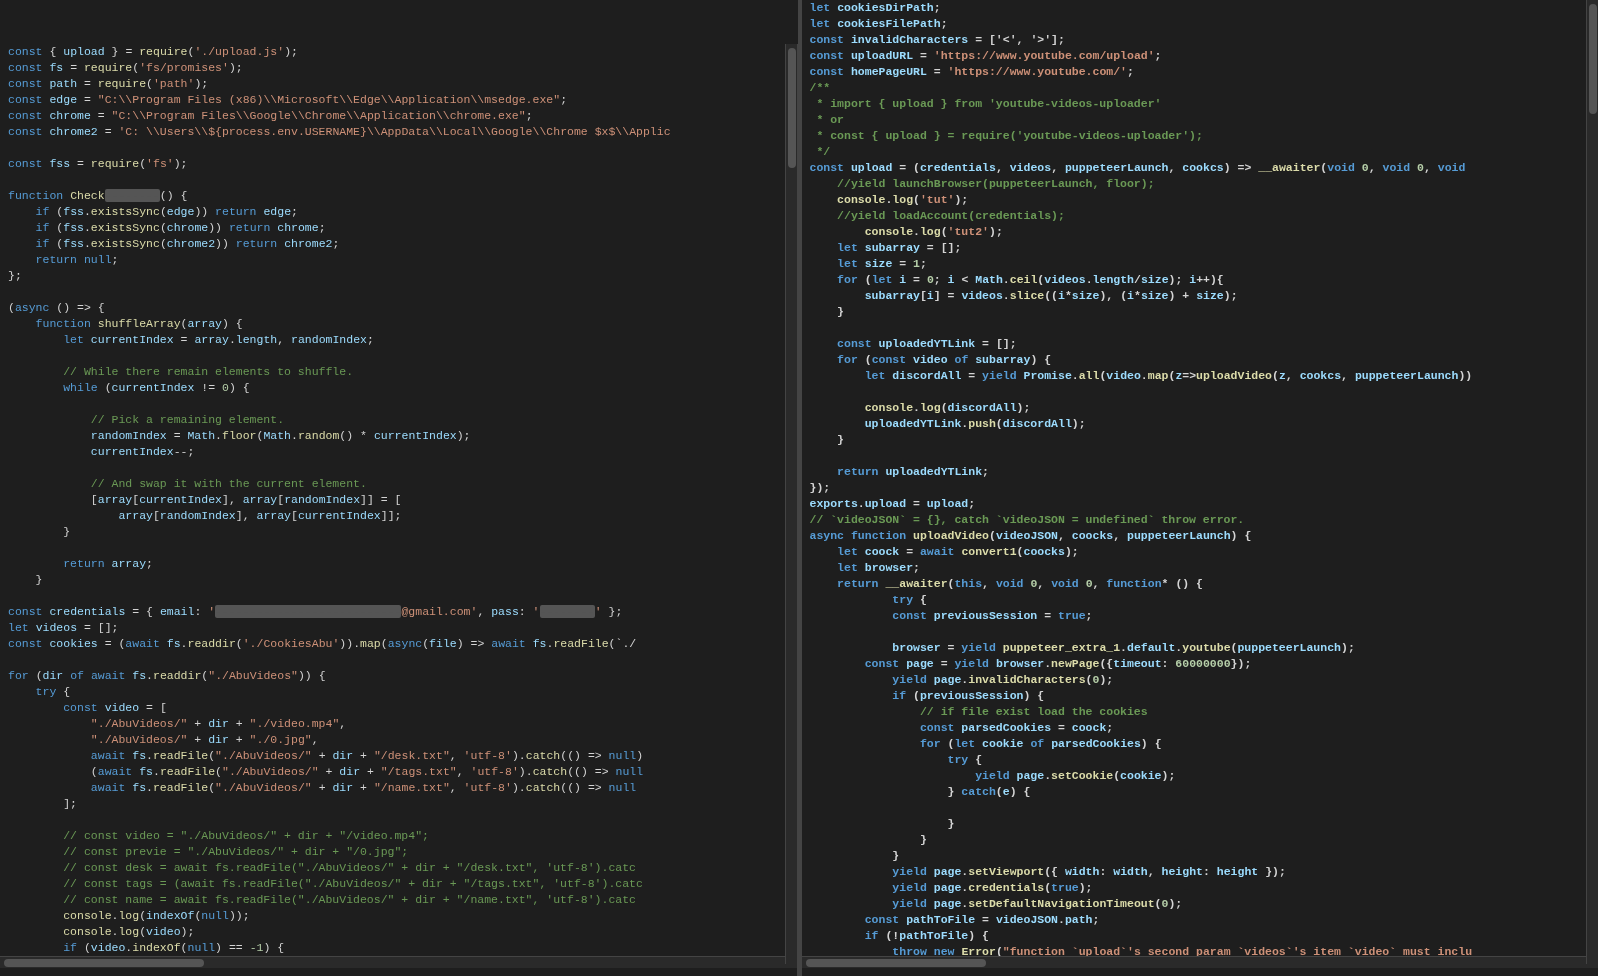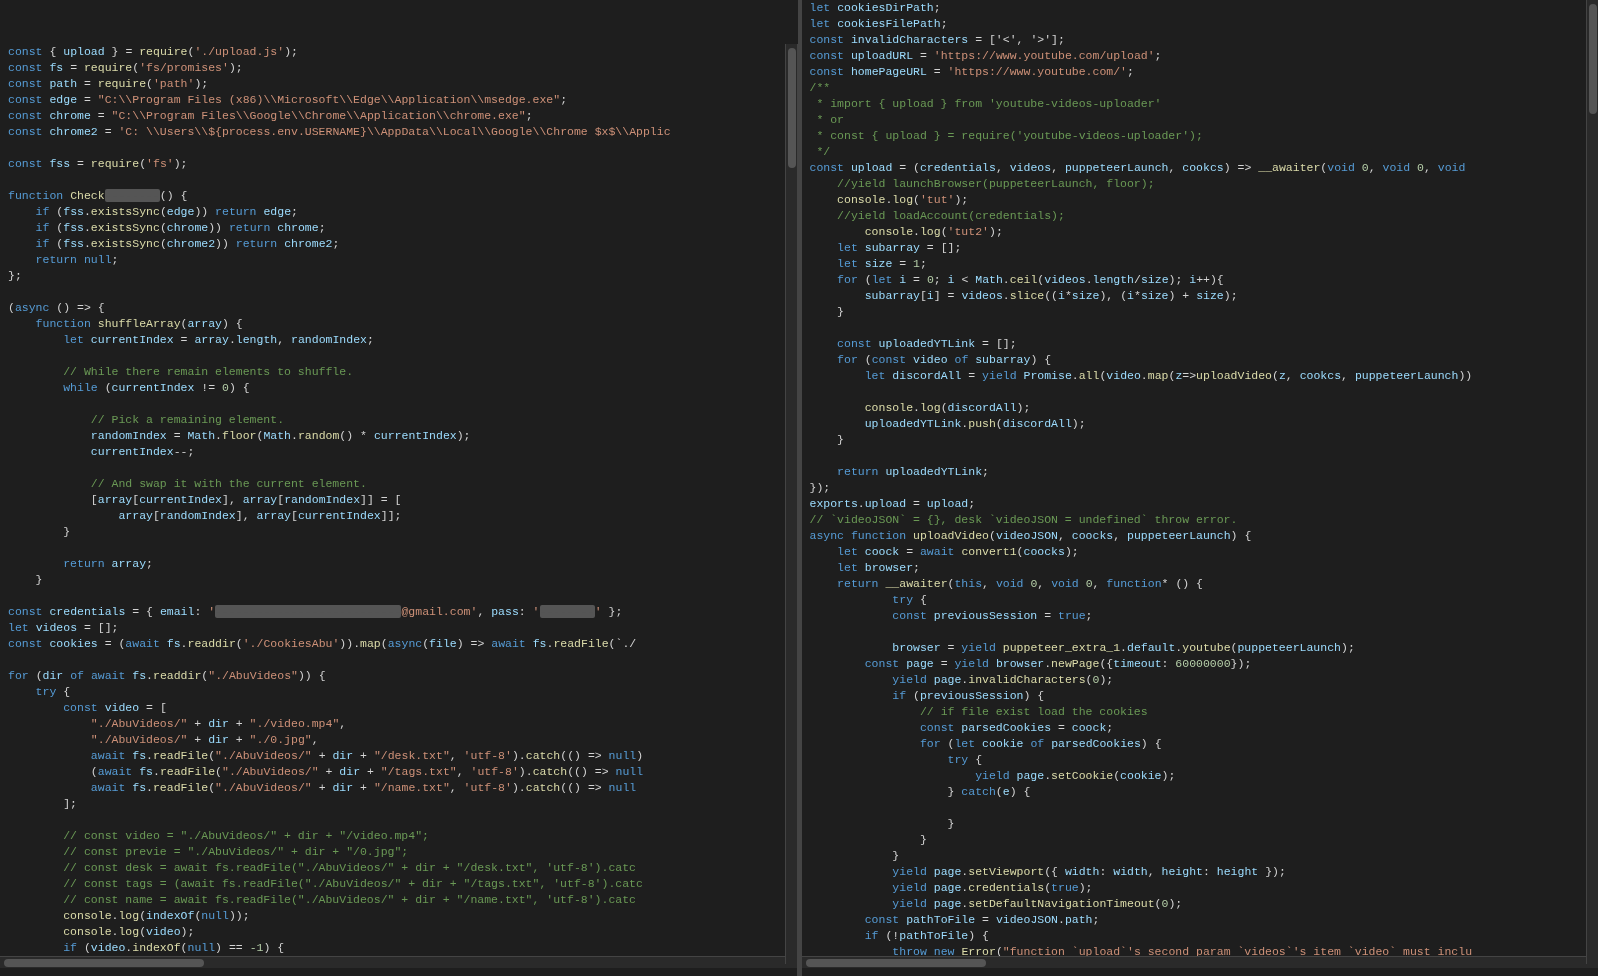--- a/index.html
+++ b/index.html
@@ -28,20 +28,21 @@
     .code-pane {
       flex: 1;
       display: flex;
       flex-direction: column;
       overflow: hidden;
       border-right: 1px solid #444;
     }
 
     .code-pane:last-child {
       border-right: none;
+      font-weight: bold;
     }
 
     .code-scroll {
       width: 100%;
       height: calc(100% - 20px);
       overflow: hidden;
     }
 
     pre {
       font-family: 'Courier New', Courier, monospace;
@@ -228,21 +229,21 @@
     <span class="kw">for</span> <span class="punct">(</span><span class="kw">const</span> <span class="var">video</span> <span class="kw">of</span> <span class="var">subarray</span><span class="punct">)</span> <span class="punct">{</span>
         <span class="kw">let</span> <span class="var">discordAll</span> <span class="punct">=</span> <span class="kw">yield</span> <span class="var">Promise</span><span class="punct">.</span><span class="fn">all</span><span class="punct">(</span><span class="var">video</span><span class="punct">.</span><span class="fn">map</span><span class="punct">(</span><span class="var">z</span><span class="punct">=&gt;</span><span class="fn">uploadVideo</span><span class="punct">(</span><span class="var">z</span><span class="punct">,</span> <span class="var">cookcs</span><span class="punct">,</span> <span class="var">puppeteerLaunch</span><span class="punct">))</span>
 
         <span class="fn">console</span><span class="punct">.</span><span class="fn">log</span><span class="punct">(</span><span class="var">discordAll</span><span class="punct">);</span>
         <span class="var">uploadedYTLink</span><span class="punct">.</span><span class="fn">push</span><span class="punct">(</span><span class="var">discordAll</span><span class="punct">);</span>
     <span class="punct">}</span>
 
     <span class="kw">return</span> <span class="var">uploadedYTLink</span><span class="punct">;</span>
 <span class="punct">});</span>
 <span class="var">exports</span><span class="punct">.</span><span class="var">upload</span> <span class="punct">=</span> <span class="var">upload</span><span class="punct">;</span>
-<span class="cmt">// `videoJSON` = {}, desk `videoJSON = undefined` throw error.</span>
+<span class="cmt">// `videoJSON` = {}, catch `videoJSON = undefined` throw error.</span>
 <span class="kw">async</span> <span class="kw">function</span> <span class="fn">uploadVideo</span><span class="punct">(</span><span class="var">videoJSON</span><span class="punct">,</span> <span class="var">coocks</span><span class="punct">,</span> <span class="var">puppeteerLaunch</span><span class="punct">)</span> <span class="punct">{</span>
     <span class="kw">let</span> <span class="var">coock</span> <span class="punct">=</span> <span class="kw">await</span> <span class="fn">convert1</span><span class="punct">(</span><span class="var">coocks</span><span class="punct">);</span>
     <span class="kw">let</span> <span class="var">browser</span><span class="punct">;</span>
     <span class="kw">return</span> <span class="fn">__awaiter</span><span class="punct">(</span><span class="kw">this</span><span class="punct">,</span> <span class="kw">void</span> <span class="num">0</span><span class="punct">,</span> <span class="kw">void</span> <span class="num">0</span><span class="punct">,</span> <span class="kw">function</span><span class="punct">*</span> <span class="punct">()</span> <span class="punct">{</span>
             <span class="kw">try</span> <span class="punct">{</span>
             <span class="kw">const</span> <span class="var">previousSession</span> <span class="punct">=</span> <span class="kw">true</span><span class="punct">;</span>
 
             <span class="var">browser</span> <span class="punct">=</span> <span class="kw">yield</span> <span class="fn">puppeteer_extra_1</span><span class="punct">.</span><span class="var">default</span><span class="punct">.</span><span class="fn">youtube</span><span class="punct">(</span><span class="var">puppeteerLaunch</span><span class="punct">);</span>
         <span class="kw">const</span> <span class="var">page</span> <span class="punct">=</span> <span class="kw">yield</span> <span class="var">browser</span><span class="punct">.</span><span class="fn">newPage</span><span class="punct">({</span><span class="var">timeout</span><span class="punct">:</span> <span class="num">60000000</span><span class="punct">});</span>
             <span class="kw">yield</span> <span class="var">page</span><span class="punct">.</span><span class="fn">invalidCharacters</span><span class="punct">(</span><span class="num">0</span><span class="punct">);</span>

